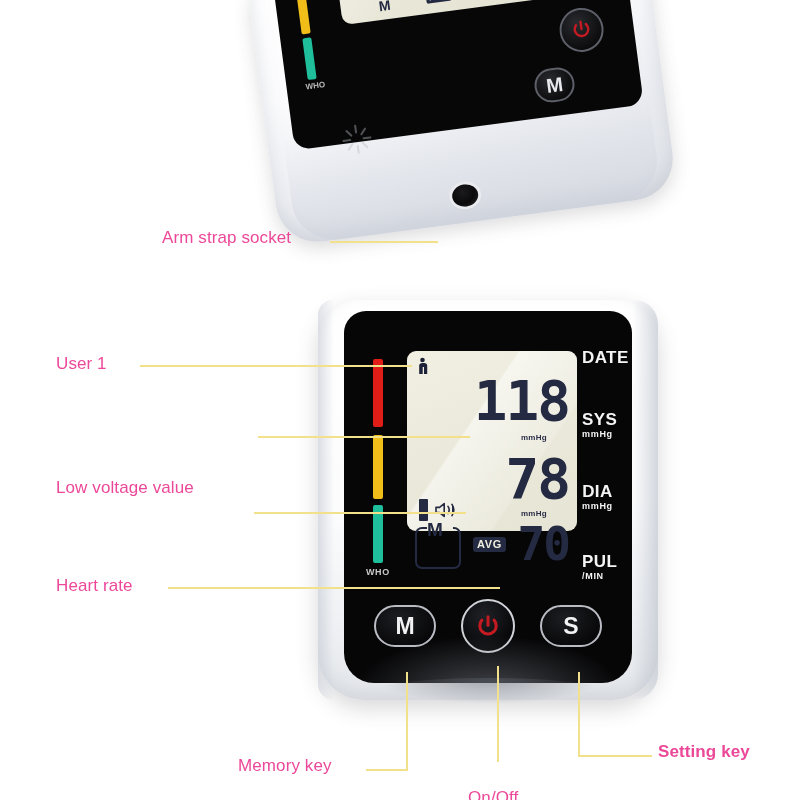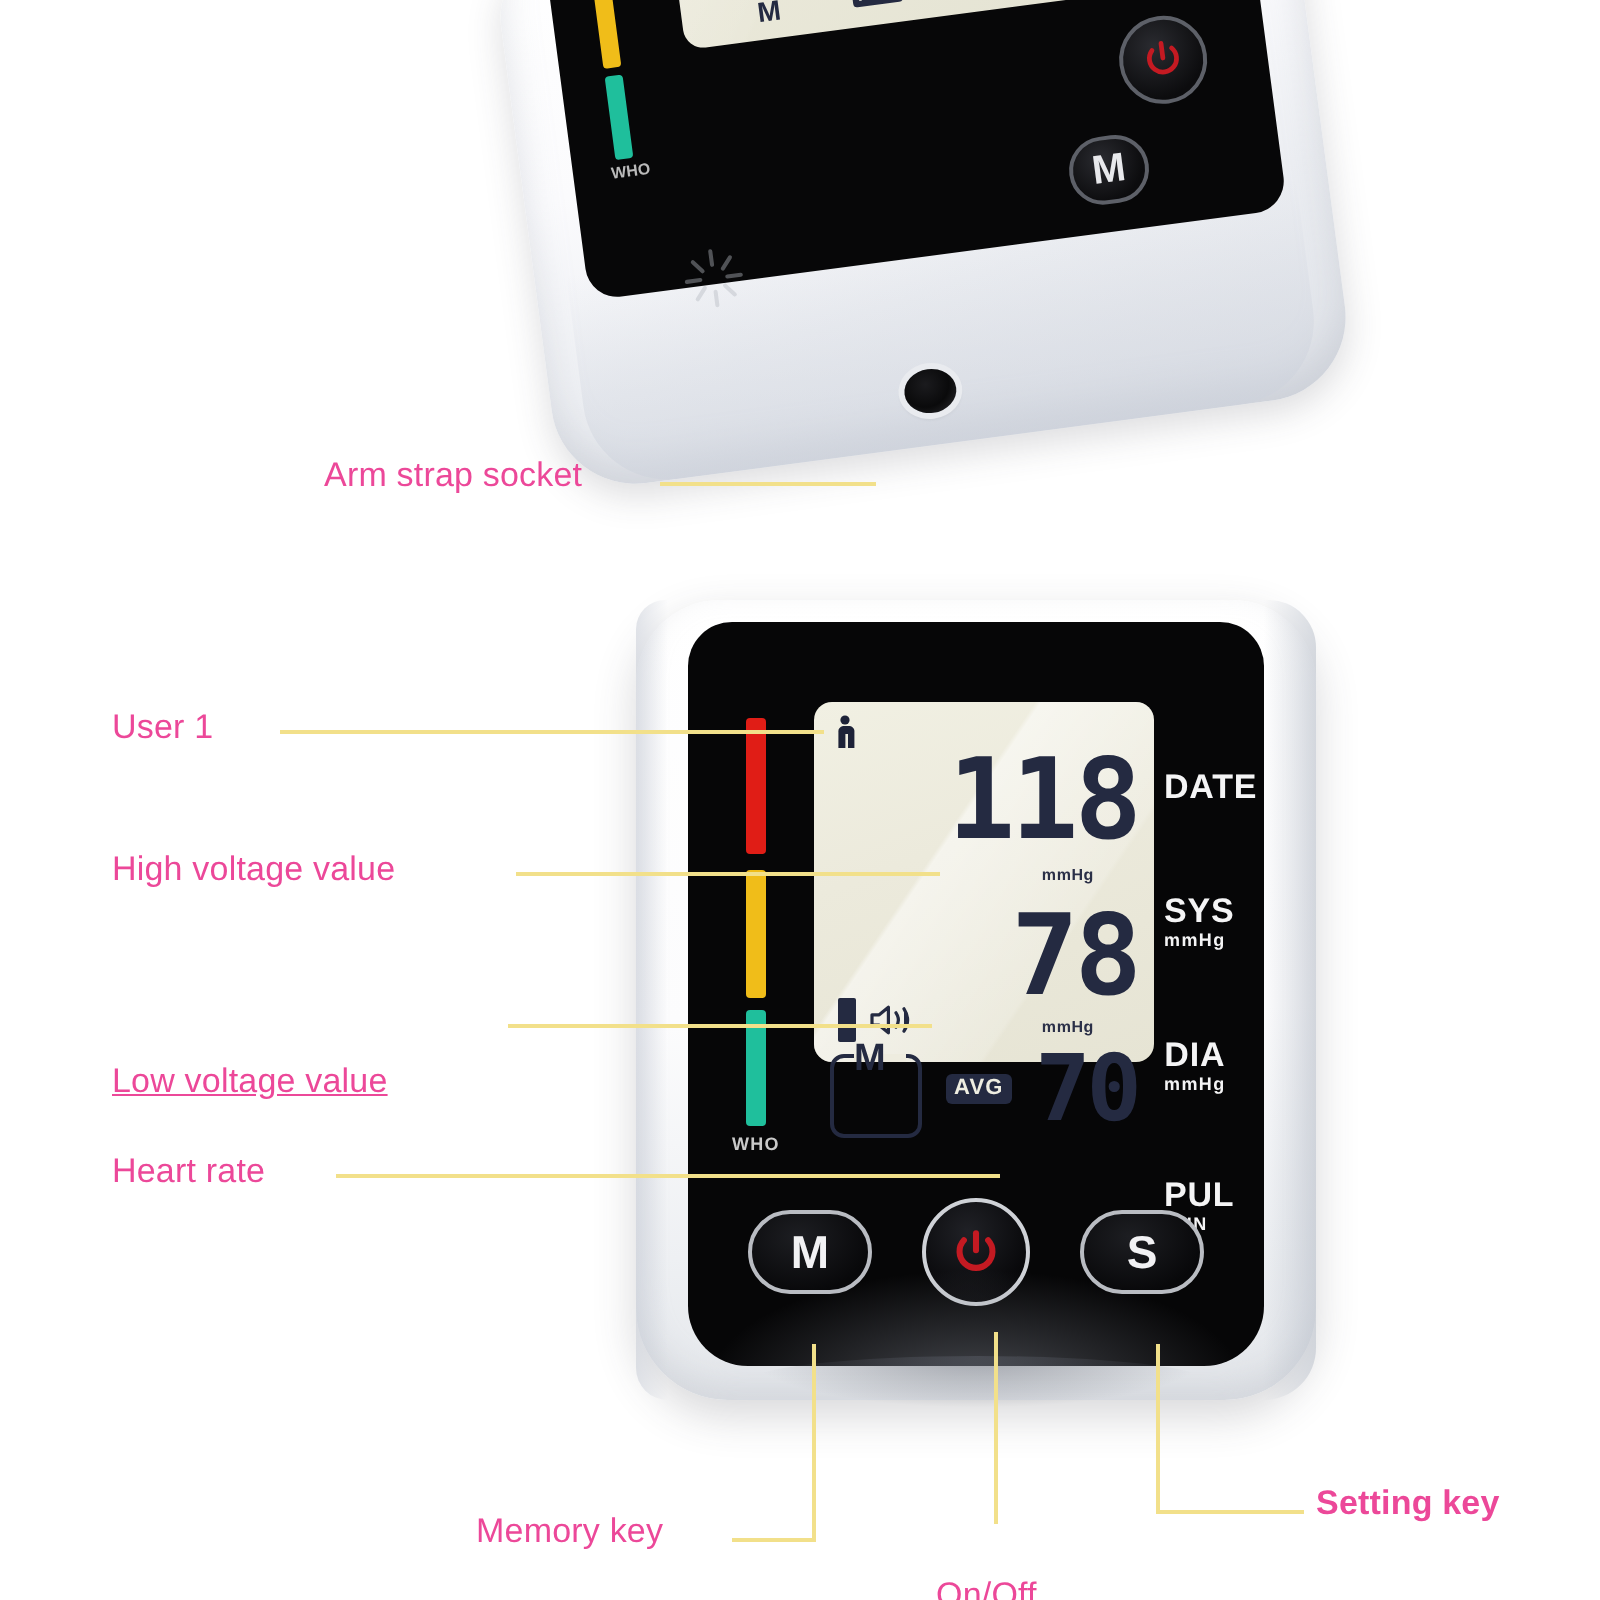--- a/index.html
+++ b/index.html
@@ -182,21 +182,21 @@
   .who {
     position:absolute; left:28px; top:48px; width:12px; height:206px;
   }
   .who .seg-c { position:absolute; left:1px; width:10px; border-radius:2px; }
   .who .who-lab {
     position:absolute; left:-6px; top:208px;
     color:#c9c9c9; font-size:9px; font-weight:700; letter-spacing:.6px;
   }
 
   .side-labels { position:absolute; left:238px; top:24px; width:52px; }
-  .side-labels .sl { position:absolute; color:#f4f4f5; font-weight:700; letter-spacing:.4px;margin-top:36px; }
+  .side-labels .sl { position:absolute; color:#f4f4f5; font-weight:700; letter-spacing:.4px; }
   .side-labels .sl .big { font-size:17px; display:block; line-height:18px; }
   .side-labels .sl .sm  { font-size:9px; display:block; line-height:11px; letter-spacing:.7px; }
 
   .keys { position:absolute; left:0; bottom:26px; width:288px; height:52px; }
   .key {
     position:absolute; top:0;
     display:flex; align-items:center; justify-content:center;
     color:#f2f2f4;
     font-size:23px; font-weight:600;
     font-family:"Liberation Sans", sans-serif;
@@ -354,24 +354,23 @@
     </div>
     <div class="base-shadow"></div>
   </div>
 
   <div class="callout-label" style="left:162px; top:228px;">Arm strap socket</div>
   <div class="leader" style="left:330px; top:241px; width:108px;"></div>
 
   <div class="callout-label" style="left:56px; top:354px;">User 1</div>
   <div class="leader" style="left:140px; top:365px; width:272px;"></div>
 
-  <div class="callout-label" style="left:56px; top:425px;">High voltage value</div>
   <div class="leader" style="left:258px; top:436px; width:212px;"></div>
 
-  <div class="callout-label" style="left:56px; top:531px;text-decoration:underline;">Low voltage value</div>
+  <div class="callout-label" style="left:56px; top:478px;">Low voltage value</div>
   <div class="leader" style="left:254px; top:512px; width:212px;"></div>
 
   <div class="callout-label" style="left:56px; top:576px;">Heart rate</div>
   <div class="leader" style="left:168px; top:587px; width:332px;"></div>
 
   <div class="callout-label" style="left:238px; top:756px;">Memory key</div>
   <div class="leader" style="left:366px; top:769px; width:42px;"></div>
   <div class="leader-v" style="left:406px; top:672px; height:99px;"></div>
 
   <div class="callout-label" style="left:468px; top:788px;">On/Off</div>

